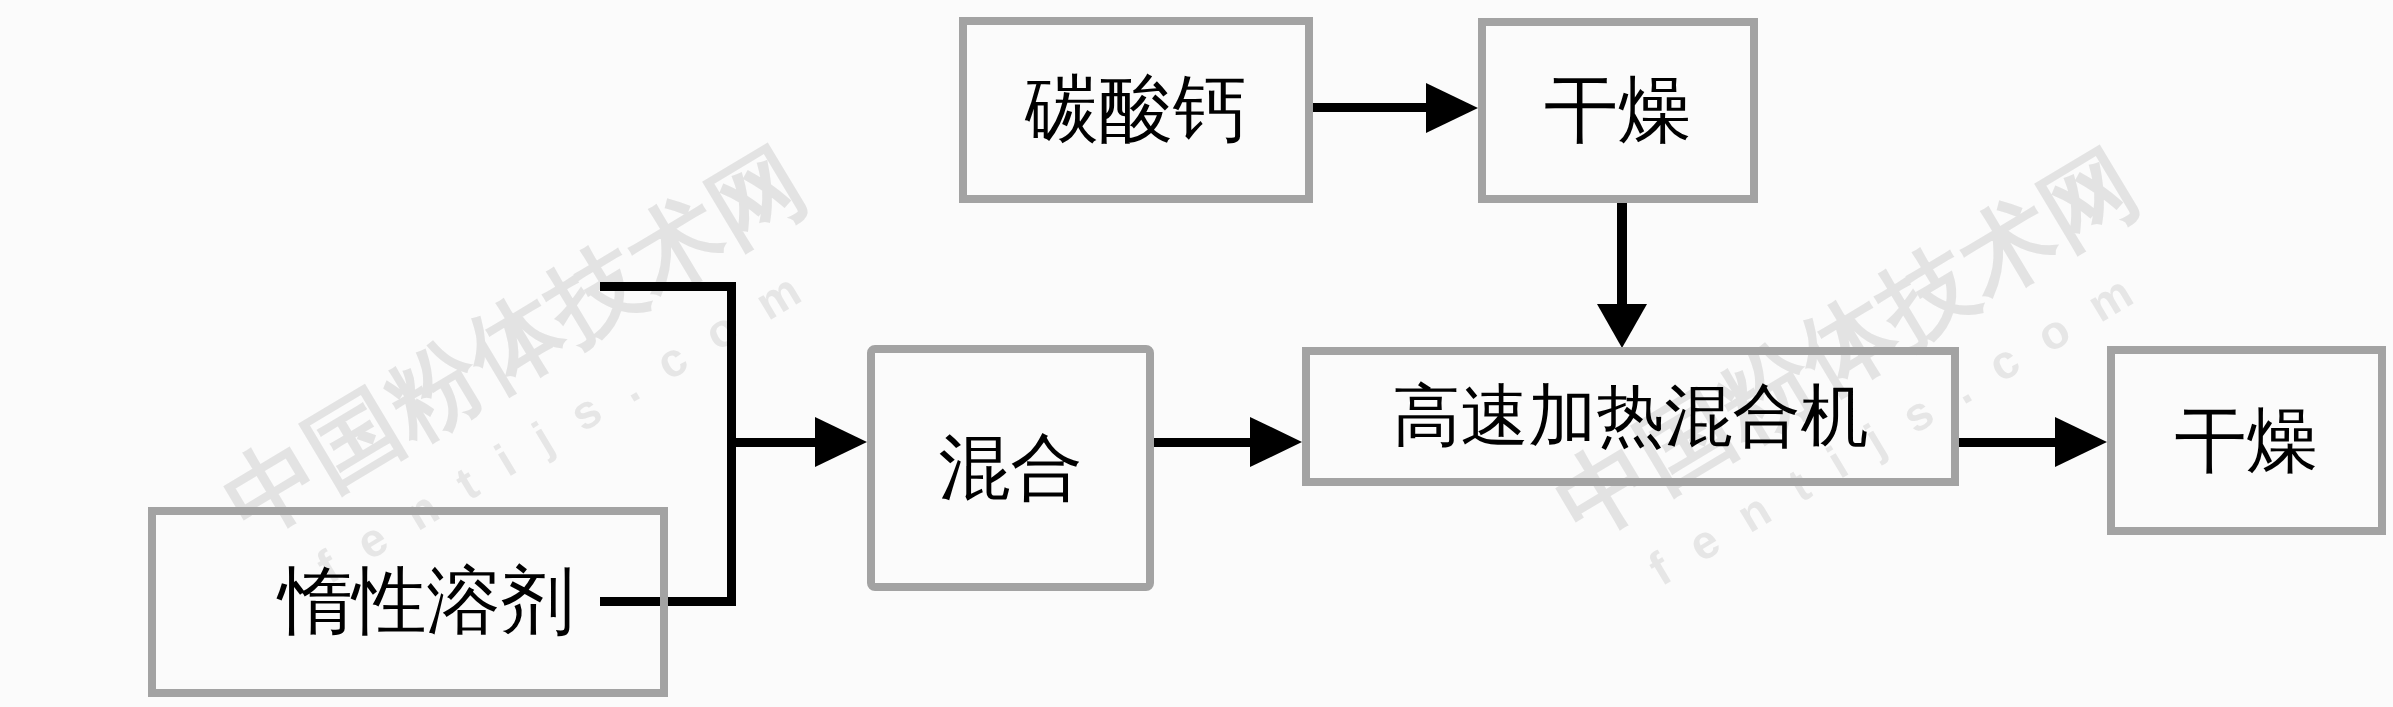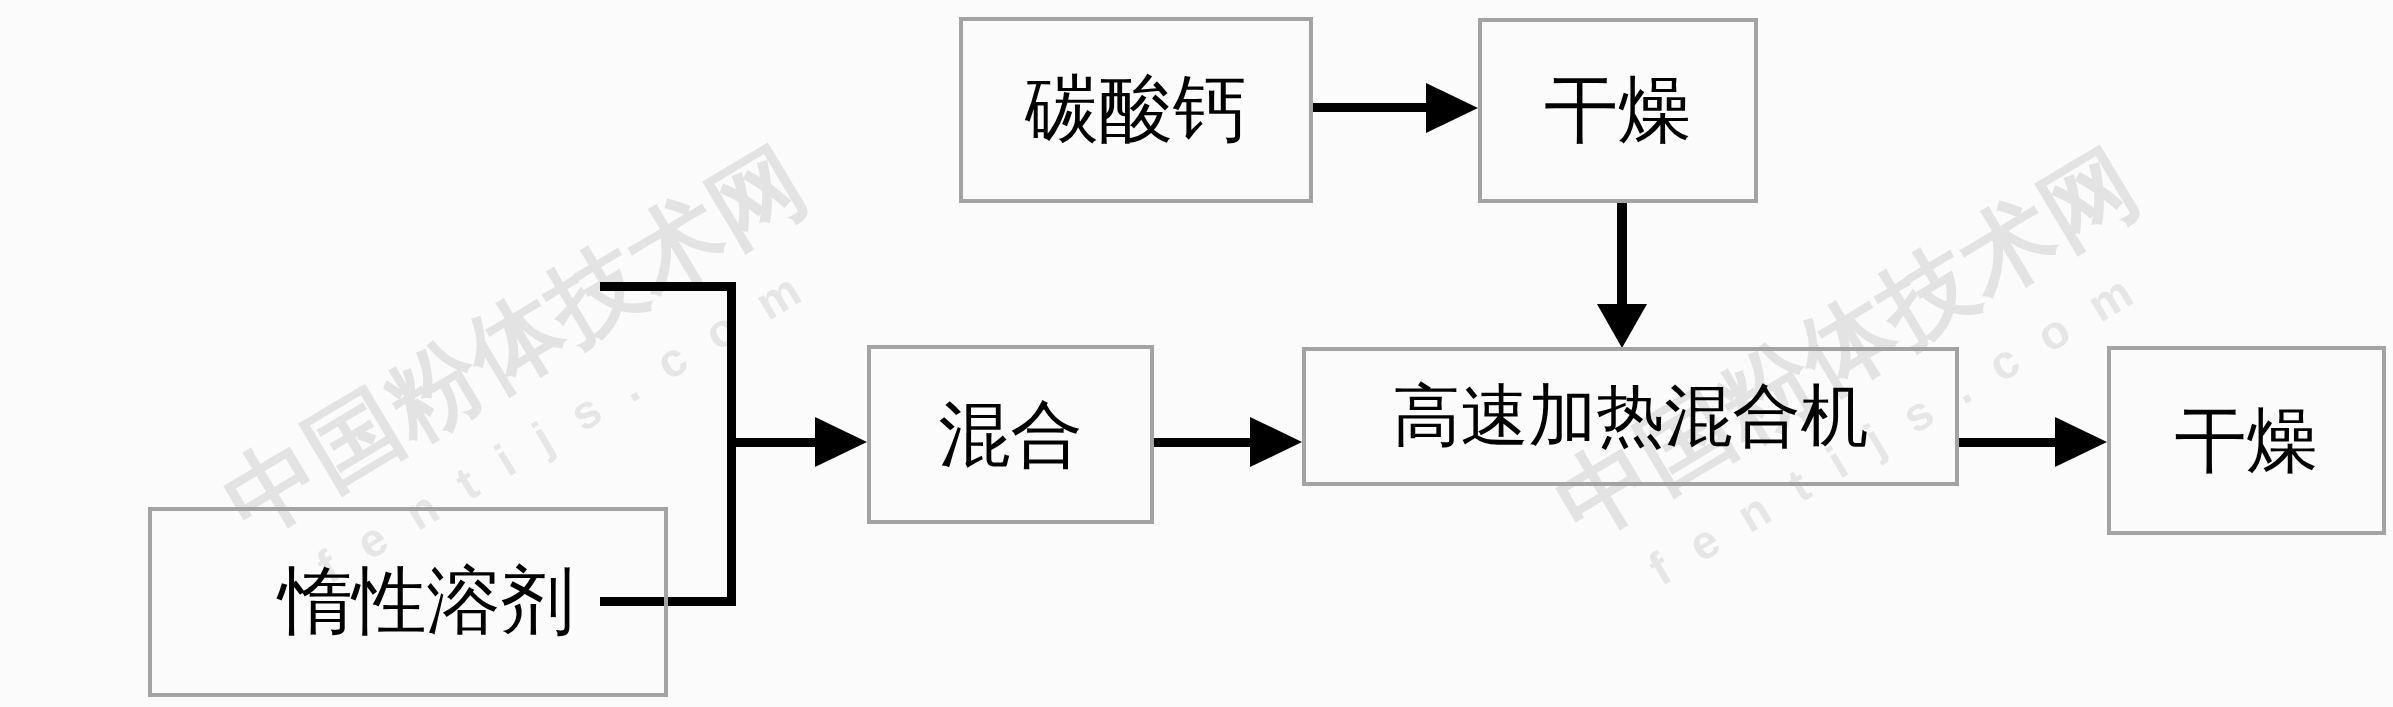--- a/index.html
+++ b/index.html
@@ -44,35 +44,35 @@
     color: #e6e6e6;
     white-space: nowrap;
   }
   #wm-left  { left: 174px;  top: 288px; }
   #wm-right { left: 1506px; top: 290px; }
 
   
   .node {
     position: absolute;
     box-sizing: border-box;
-    border: 4px solid #a3a3a3;
+    border: 8px solid #a3a3a3;
     background: transparent;
     display: flex;
     align-items: center;
     justify-content: center;
     z-index: 2;
     color: #000000;
     font-size: 74px;
     white-space: nowrap;
   }
   #node-titanate      { left: 2px;    top: 185px; width: 606px; height: 201px; }
   #node-inert         { left: 148px;  top: 507px; width: 520px; height: 190px; padding-left: 37px; }
   #node-calcium       { left: 959px;  top: 17px;  width: 354px; height: 186px; }
   #node-drying-top    { left: 1478px; top: 18px;  width: 280px; height: 185px; }
-  #node-mixing        { left: 867px;  top: 345px; width: 287px; height: 179px; font-size: 72px; }
+  #node-mixing        { left: 867px;  top: 345px; width: 287px; height: 246px; font-size: 72px; border-radius: 8px; }
   #node-mixer         { left: 1302px; top: 347px; width: 657px; height: 139px; font-size: 68px; }
   #node-drying-final  { left: 2107px; top: 346px; width: 279px; height: 189px; font-size: 72px; }
 
   
   .edge-line {
     position: absolute;
     background: #000000;
     z-index: 1;
   }
   #line-titanate-bus { left: 600px;  top: 282px; width: 136px; height: 9px; }

